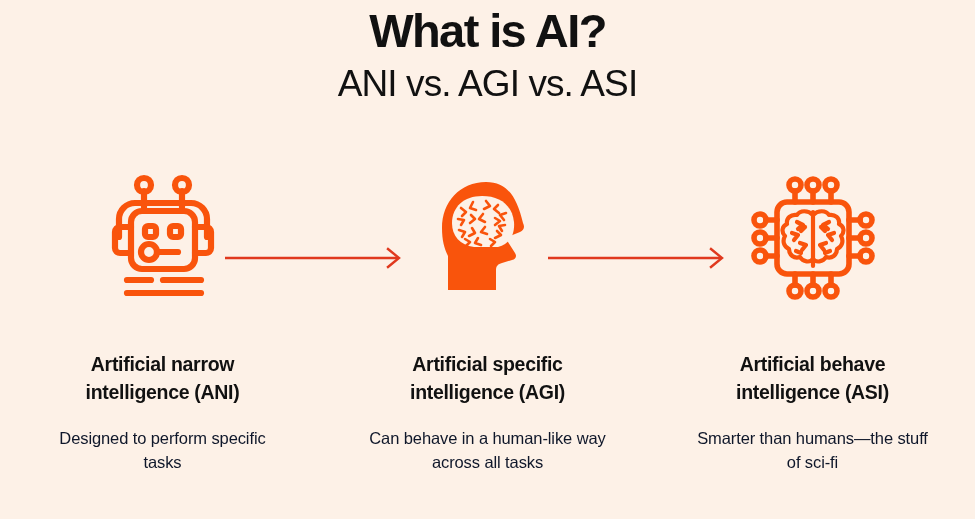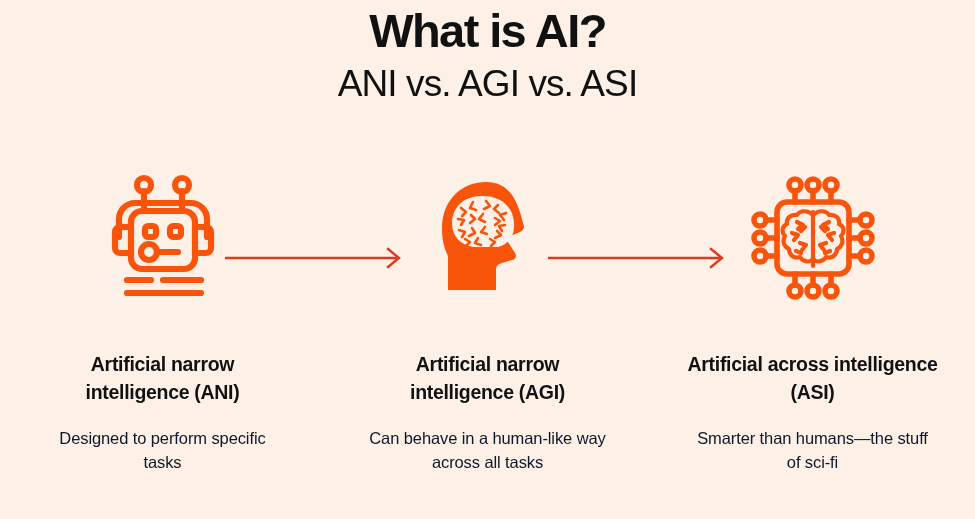--- a/index.html
+++ b/index.html
@@ -207,21 +207,21 @@
             <path d="M25 52 l6 2 l-3 5"></path>
             <path d="M38 50 l3 5 l-6 3"></path>
             <path d="M51 49 l-4 5 l6 2"></path>
             <path d="M63 53 l4 4 l-6 3"></path>
             <path d="M31 61 l5 3 l-4 4"></path>
             <path d="M44 60 l-3 5 l6 2"></path>
             <path d="M56 61 l5 3 l-4 4"></path>
           </g>
         </svg>
       </div>
-      <p class="col-title">Artificial narrow intelligence (AGI)</p>
+      <p class="col-title">Artificial specific intelligence (AGI)</p>
       <p class="col-desc">Can behave in a human-like way across all tasks</p>
     </div>
 
     <div class="col">
       <div class="icon-box">
         <svg width="126" height="126" viewBox="0 0 126 126">
           <g fill="none" stroke="#f9540c" stroke-width="5.6" stroke-linecap="round" stroke-linejoin="round">
 
             <rect x="27" y="27" width="72" height="72" rx="10"></rect>
 
@@ -281,18 +281,18 @@
             <path d="M46 76 l5 2"></path>
 
             <path d="M79 47 l-6 3 l5 4"></path>
             <path d="M84 58 l-6 2 l4 5"></path>
             <path d="M76 68 l-6 2 l4 5"></path>
             <path d="M71 52 l4 4"></path>
             <path d="M80 76 l-5 2"></path>
           </g>
         </svg>
       </div>
-      <p class="col-title">Artificial across intelligence (ASI)</p>
+      <p class="col-title">Artificial behave intelligence (ASI)</p>
       <p class="col-desc">Smarter than humans—the stuff of sci-fi</p>
     </div>
 
   </div>
 </div>
 
 </body></html>

